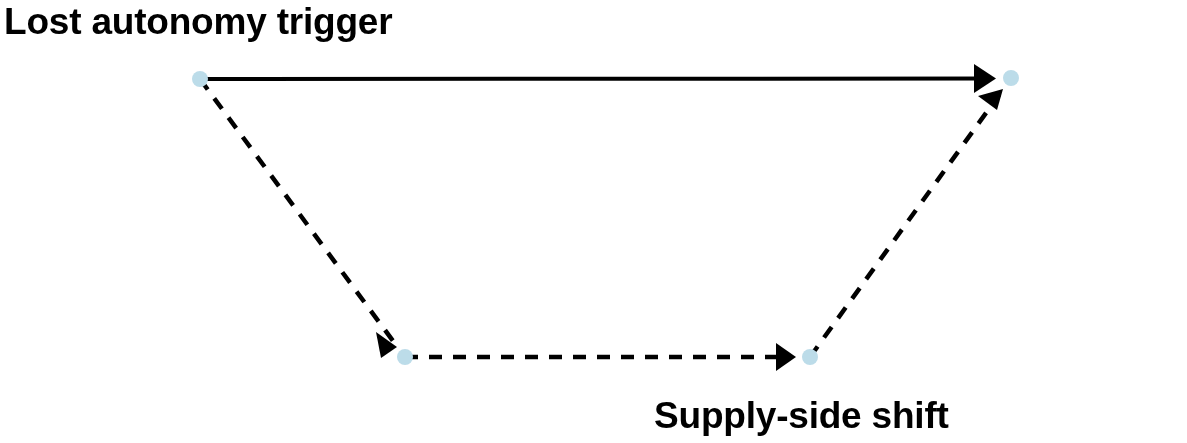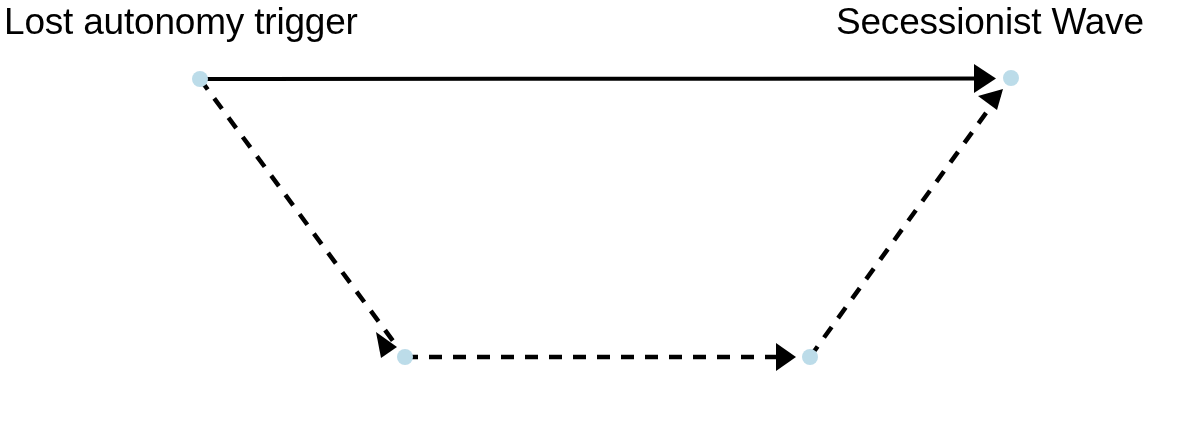--- a/index.html
+++ b/index.html
@@ -25,21 +25,21 @@
     height: 443px;
     display: block;
   }
   .node-label {
     position: absolute;
     font-family: "Liberation Sans", sans-serif;
     font-size: 37px;
     line-height: 40px;
     color: #000000;
     white-space: nowrap;
-    font-weight: normal;
+    font-weight: bold;
     letter-spacing: -0.2px;
   }
   #label-lost-autonomy-trigger {
     left: 4px;
     top: 2px;
   }
   #label-secessionist-wave {
     left: 836px;
     top: 2px;
   }
@@ -80,17 +80,17 @@
     </g>
 
     <circle cx="200" cy="79" r="8" fill="#bcdce9"></circle>
     <circle cx="1011" cy="78" r="8" fill="#bcdce9"></circle>
     <circle cx="405" cy="357" r="8" fill="#bcdce9"></circle>
     <circle cx="810" cy="357" r="8" fill="#bcdce9"></circle>
   </svg>
 
   <div class="node-label" id="label-lost-autonomy-trigger">Lost autonomy trigger</div>
 
-  <div class="node-label" id="label-secessionist-wave">Secessionist Wave</div>
 
 
+  <div class="node-label" id="label-supply-side-shift">Supply-side shift</div>
 
 </div>
 
 </body></html>

